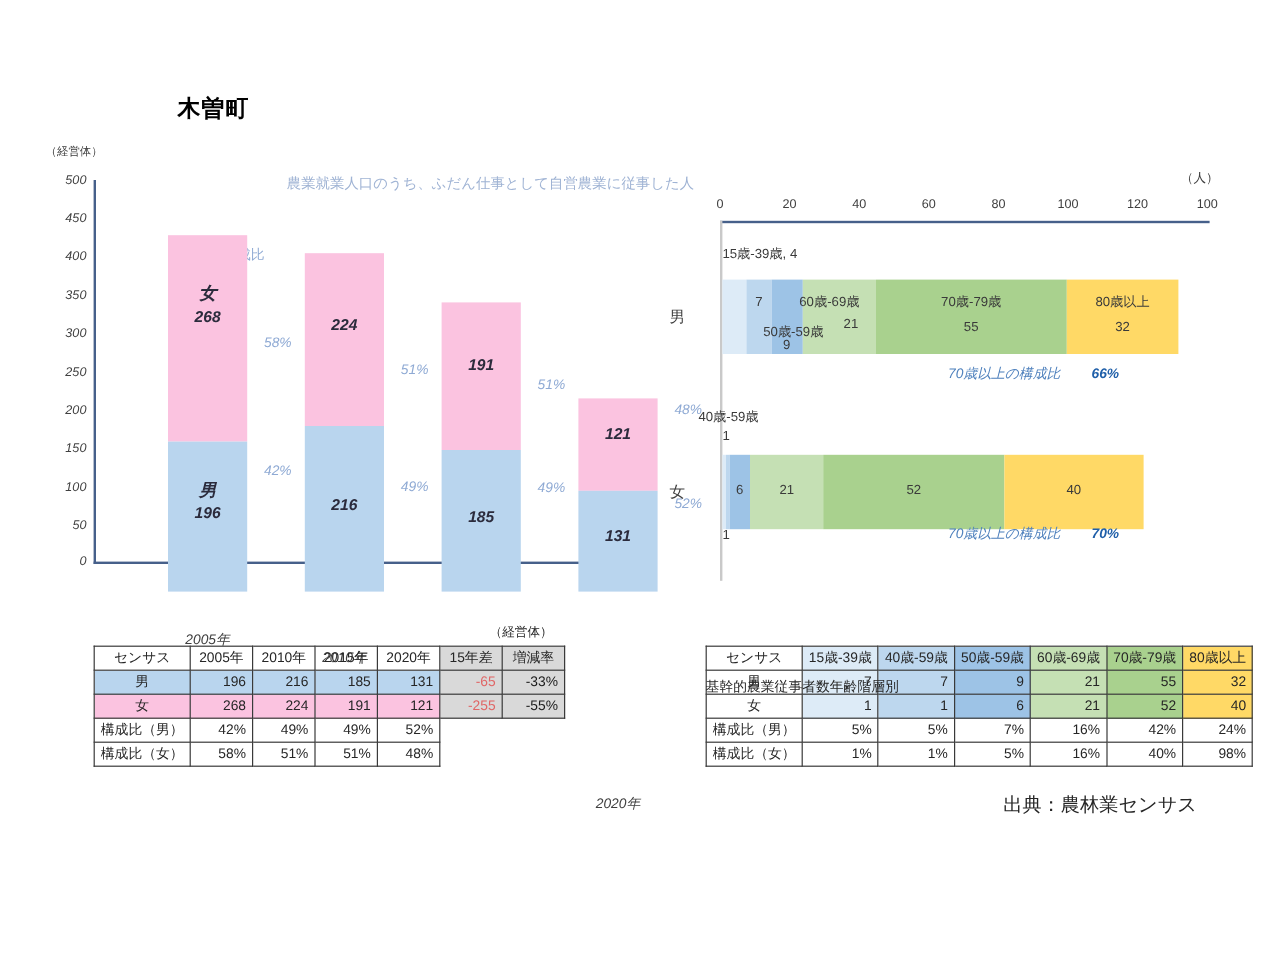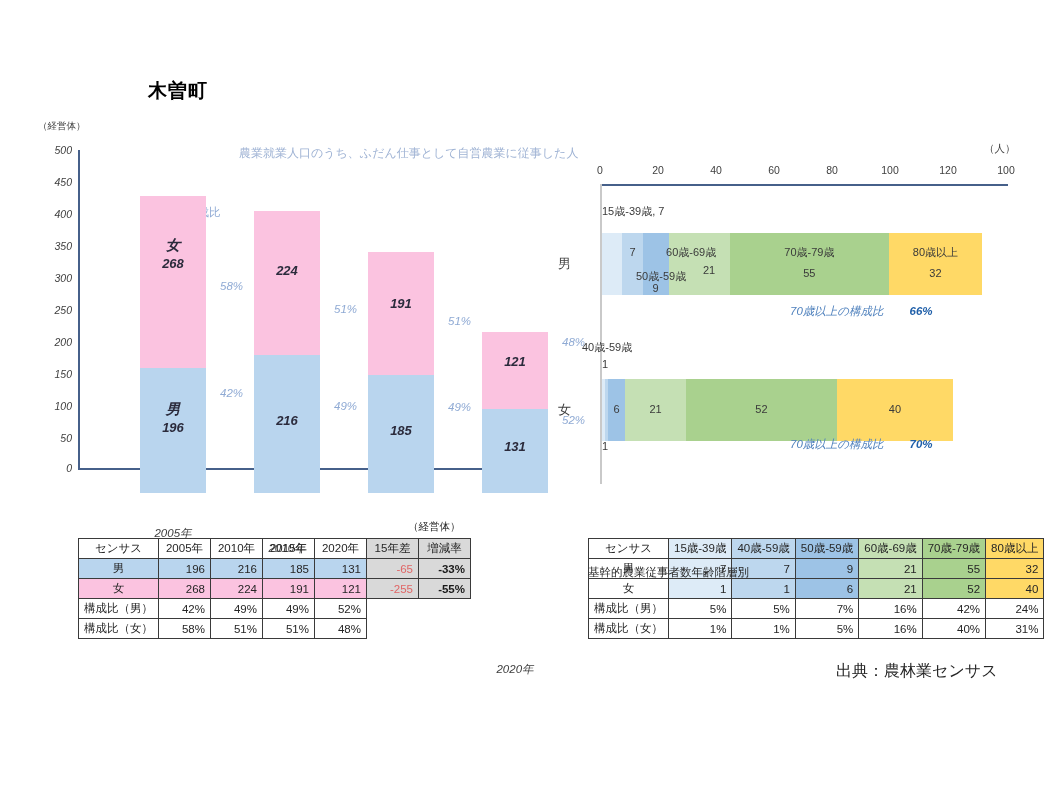--- a/index.html
+++ b/index.html
@@ -100,21 +100,21 @@
   .t-num{text-align:right;}
 
   #left-table-wrap{left:78px;top:538px;}
   #left-table-unit{position:absolute;left:330px;top:-18px;font-size:10.5px;color:#262626;}
   #left-table td{width:52px;}
   #left-table td.lbl{width:68px;}
   .c-blue{background:#b9d5ee;}
   .c-pink{background:#fbc3e0;}
   .c-gray{background:#d9d9d9;}
   .neg-red{color:#e06666;}
-  .bold-dark{font-weight:bold;color:#1a1a1a;}
+  .bold-dark{font-weight:normal;color:#1a1a1a;}
 
   #right-table-wrap{left:588px;top:538px;}
   #right-table-cap{position:absolute;left:0px;top:-20px;font-size:11.5px;color:#262626;margin-top:47px;}
   #right-table td{width:54px;}
   #right-table td.lbl{width:66px;}
   .c-a1{background:#ddebf7;}
   .c-a2{background:#bdd7ee;}
   .c-a3{background:#9dc3e6;}
   .c-a4{background:#c5e0b4;}
   .c-a5{background:#a9d18e;}
@@ -214,21 +214,21 @@
     <div class="rc-xtick" style="left:116px">40</div>
     <div class="rc-xtick" style="left:174px">60</div>
     <div class="rc-xtick" style="left:232px">80</div>
     <div class="rc-xtick" style="left:290px">100</div>
     <div class="rc-xtick" style="left:348px">120</div>
     <div class="rc-xtick" style="left:406px">100</div>
 
     <div id="rc-axis-h"></div>
     <div id="rc-axis-v"></div>
 
-    <div class="rc-callout" style="left:2px;top:40px">15歳-39歳, 7</div>
+    <div class="rc-callout" style="left:2px;top:40px">15歳-39歳, 4</div>
     <div class="rc-rowlabel" style="top:100px">男</div>
 
     <div class="rc-bar" style="left:2px;top:69px;width:380px">
       <div class="rc-seg" style="left:0px;width:20.3px;background:#ddebf7"></div>
       <div class="rc-seg" style="left:20.3px;width:20.3px;background:#bdd7ee">
         <div class="rc-seg-inner" style="top:32%">7</div>
       </div>
       <div class="rc-seg" style="left:40.6px;width:26.1px;background:#9dc3e6">
         <div class="rc-seg-inner" style="top:90%;white-space:nowrap">9</div>
       </div>
@@ -373,19 +373,19 @@
       <td class="t-num">42%</td>
       <td class="t-num">24%</td>
     </tr>
     <tr>
       <td class="t-rowhead lbl">構成比（女）</td>
       <td class="t-num">1%</td>
       <td class="t-num">1%</td>
       <td class="t-num">5%</td>
       <td class="t-num">16%</td>
       <td class="t-num">40%</td>
-      <td class="t-num">31%</td>
+      <td class="t-num">98%</td>
     </tr>
   </tbody>
     </table>
 </div>
 
 <div class="abs" id="source-note">出典：農林業センサス</div>
 
 </body></html>

